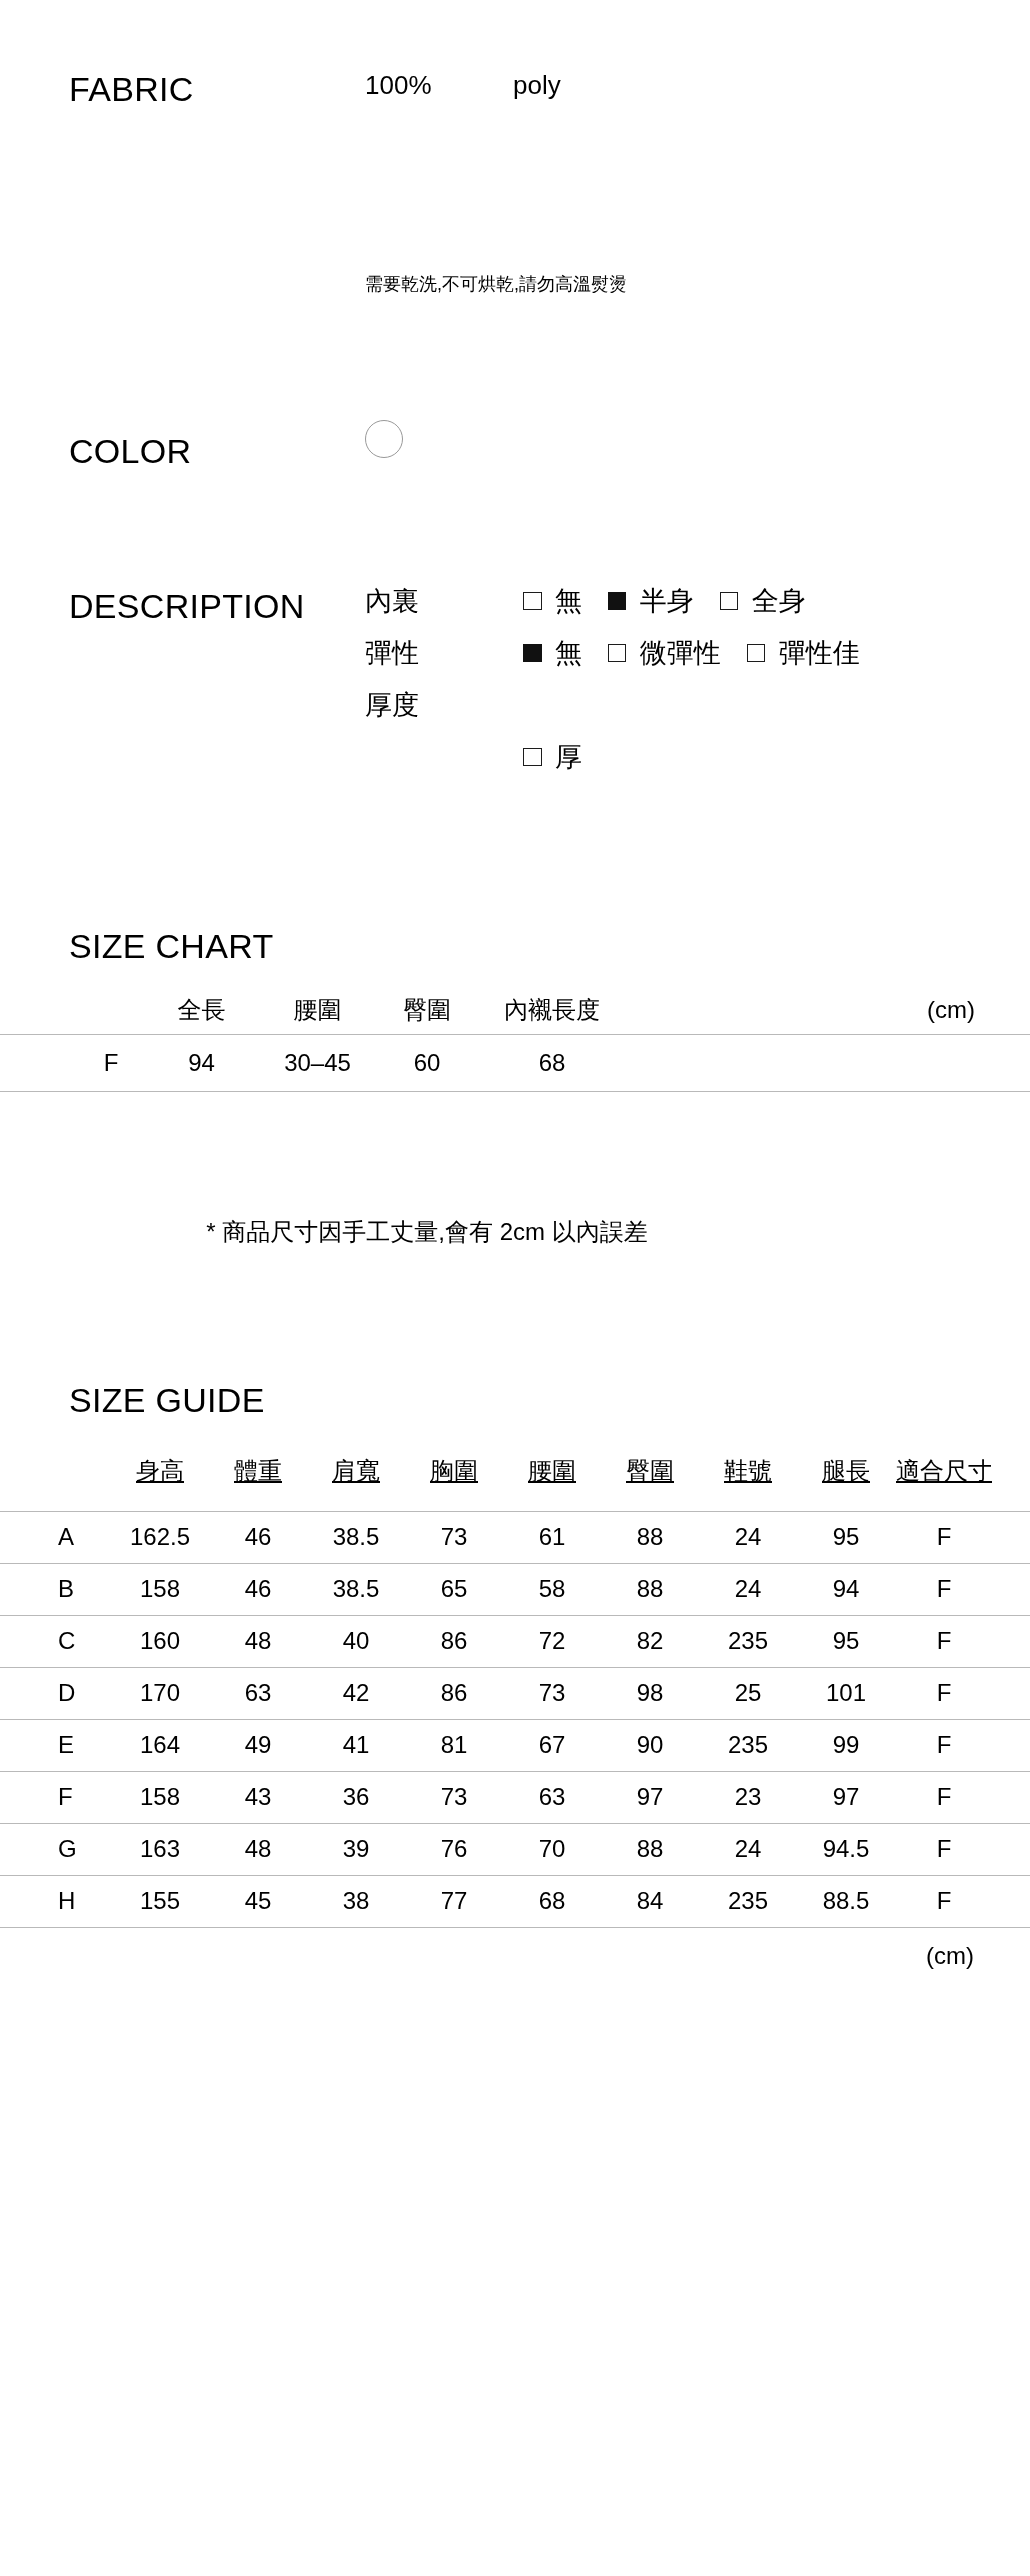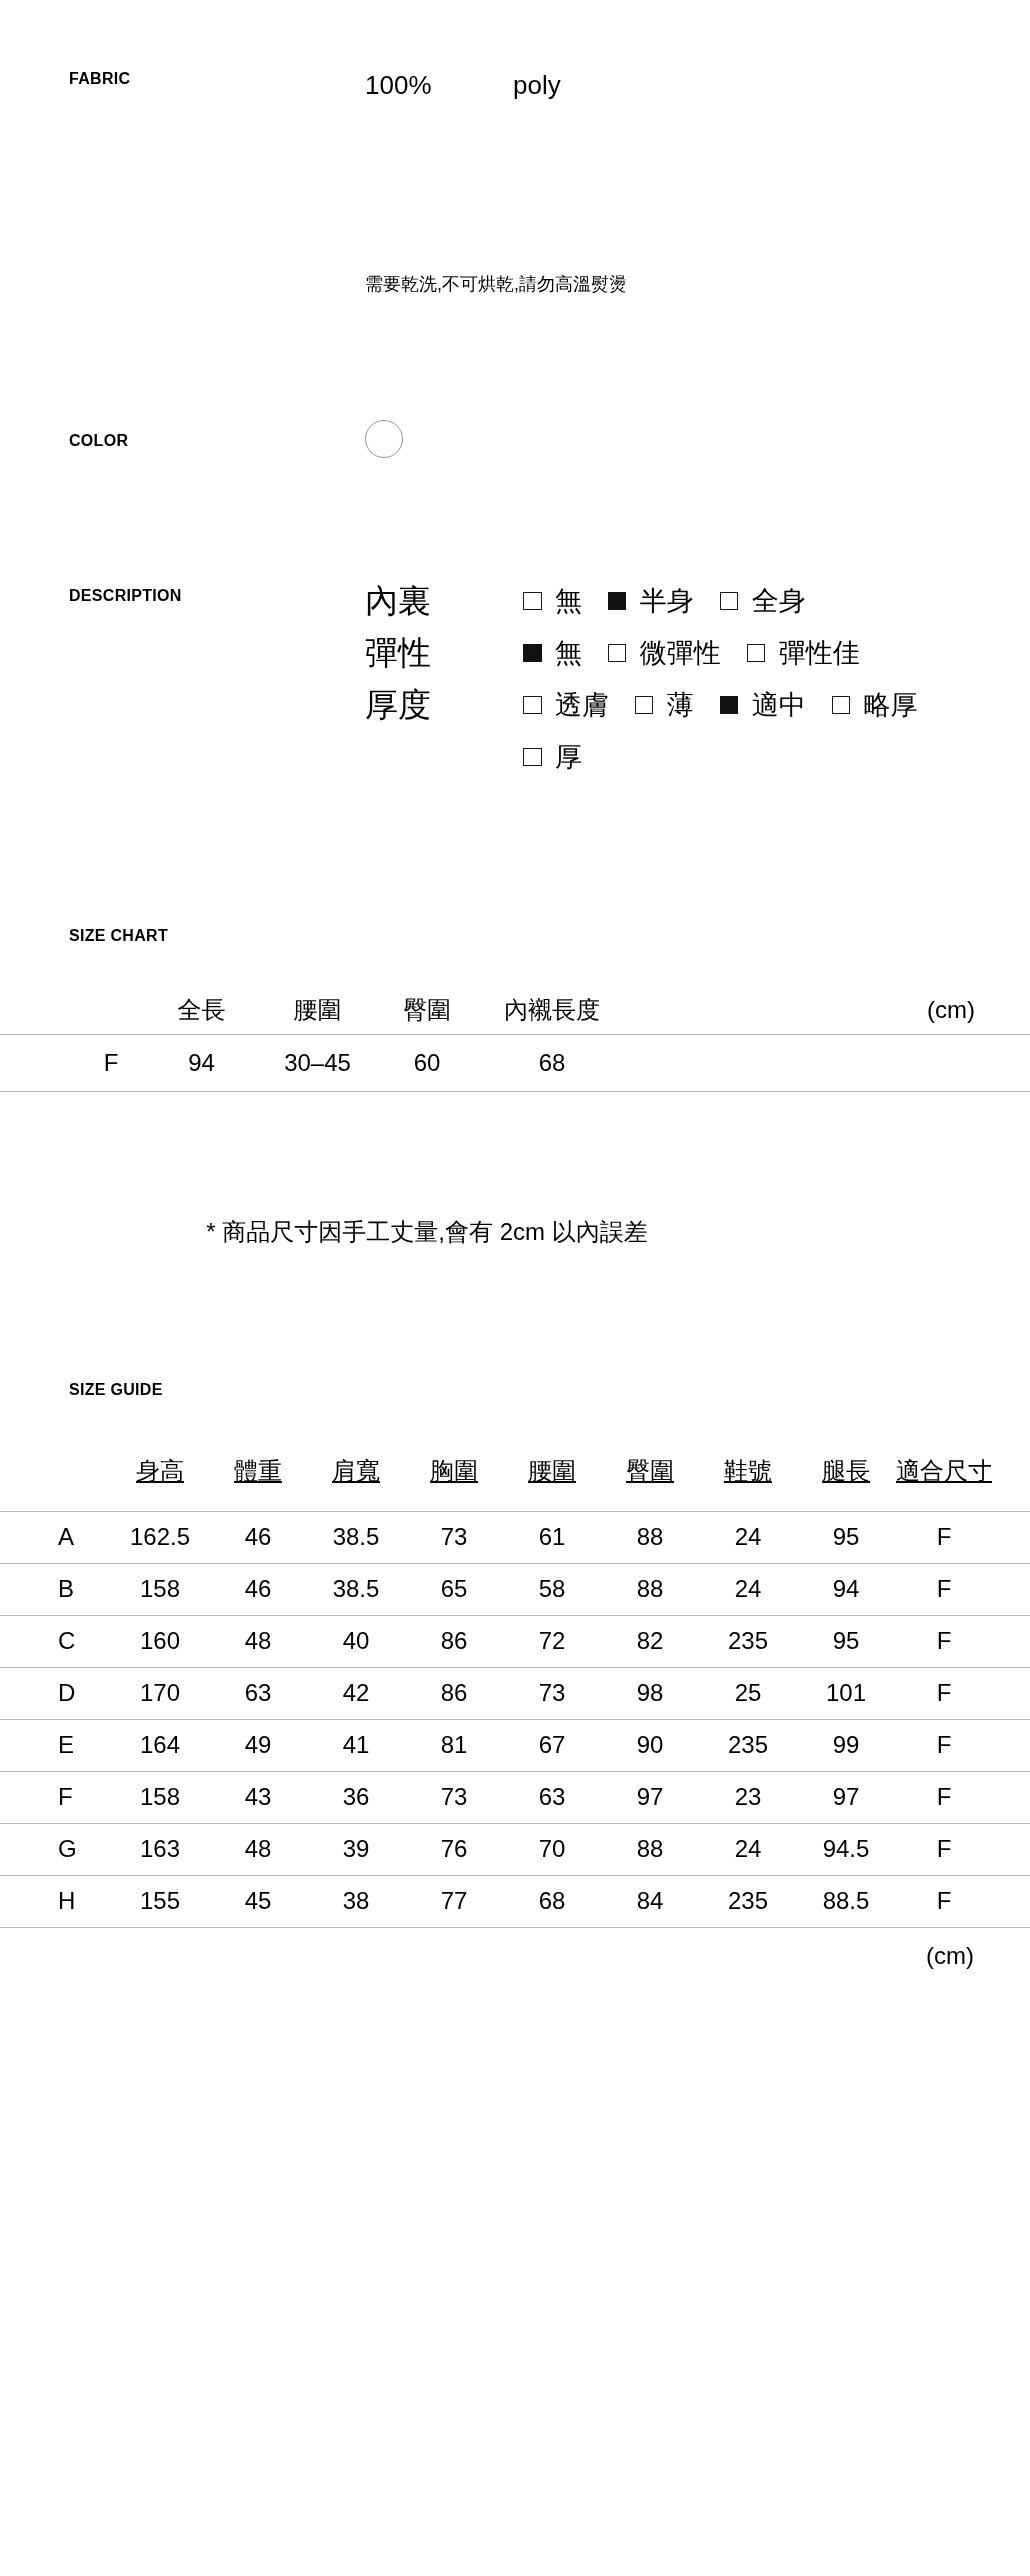--- a/index.html
+++ b/index.html
@@ -6,40 +6,40 @@
   html, body { background:#ffffff; }
   body {
     width:1030px; height:2922px;
     font-family:"Liberation Sans","DejaVu Sans",sans-serif;
     color:#000;
     position:relative;
     overflow:hidden;
   }
   .page { position:absolute; left:0; top:0; width:1030px; height:2922px; background:#fff; }
 
-  .sec-label { position:absolute; font-weight:700; font-size:16px; letter-spacing:0.3px; white-space:nowrap; }
+  .sec-label { position:absolute; font-weight:400; font-size:34px; letter-spacing:0.3px; white-space:nowrap; }
   .val { position:absolute; font-size:26px; white-space:nowrap; }
   .cjk { font-size:18px; }
 
   #fabric-label      { left:69px; top:70px; }
   #fabric-percent    { left:365px; top:70px; }
   #fabric-material   { left:513px; top:70px; }
   #fabric-care       { left:365px; top:272px; }
 
   #color-label       { left:69px; top:432px; }
   #color-swatch {
     position:absolute; left:365px; top:420px;
     width:38px; height:38px; border-radius:50%;
     border:1.5px solid #999; background:#fff;
   }
 
   #description-label { left:69px; top:587px; }
   #description-rows  { position:absolute; left:365px; top:575px; }
   .desc-row   { display:flex; align-items:center; height:52px; }
-  .desc-label { width:158px; font-size:33px; flex:none; white-space:nowrap; }
+  .desc-label { width:158px; font-size:27px; flex:none; white-space:nowrap; }
   .desc-options { display:flex; align-items:center; column-gap:26px; }
   .opt { display:flex; align-items:center; column-gap:13.4px; font-size:27px; white-space:nowrap; }
   .checkbox { width:18.5px; height:18.5px; border:1.5px solid #1c1c1c; background:#fff; flex:none; display:inline-block; }
   .checkbox.checked { background:#111; border-color:#111; }
 
   #size-chart-title  { left:69px; top:927px; }
   #size-guide-title  { left:69px; top:1381px; }
 
   .spec-table {
     position:absolute; left:0; width:1030px;
@@ -117,38 +117,20 @@
             <span>微彈性</span>
           </span>
           <span class="opt">
             <span class="checkbox"></span>
             <span>彈性佳</span>
           </span>
         </div>
       </div>
       <div class="desc-row">
         <span class="desc-label">厚度</span>
-        <div class="desc-options">
-          <span class="opt">
-            <span class="checkbox"></span>
-            <span>透膚</span>
-          </span>
-          <span class="opt">
-            <span class="checkbox"></span>
-            <span>薄</span>
-          </span>
-          <span class="opt">
-            <span class="checkbox checked"></span>
-            <span>適中</span>
-          </span>
-          <span class="opt">
-            <span class="checkbox"></span>
-            <span>略厚</span>
-          </span>
-        </div>
       </div>
       <div class="desc-row">
         <span class="desc-label"></span>
         <div class="desc-options">
           <span class="opt">
             <span class="checkbox"></span>
             <span>厚</span>
           </span>
         </div>
       </div>

